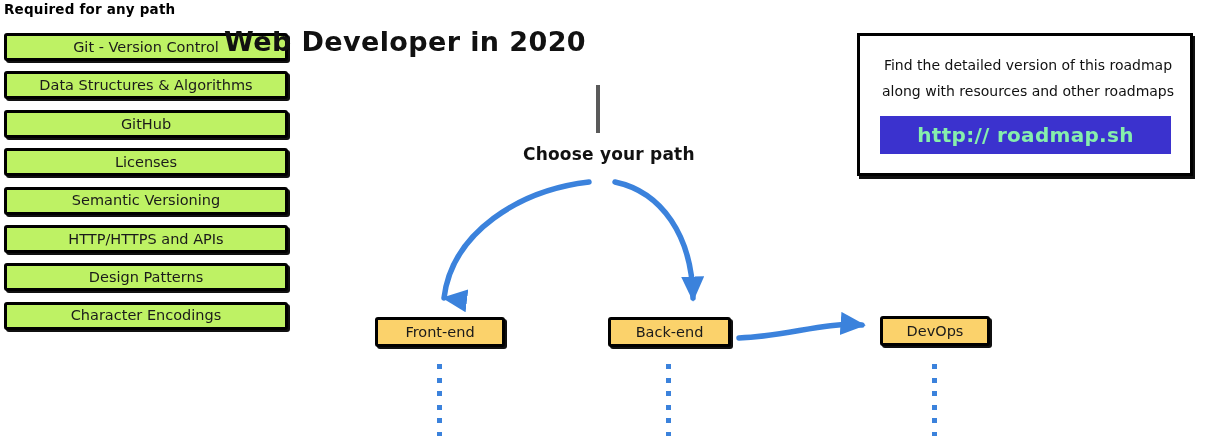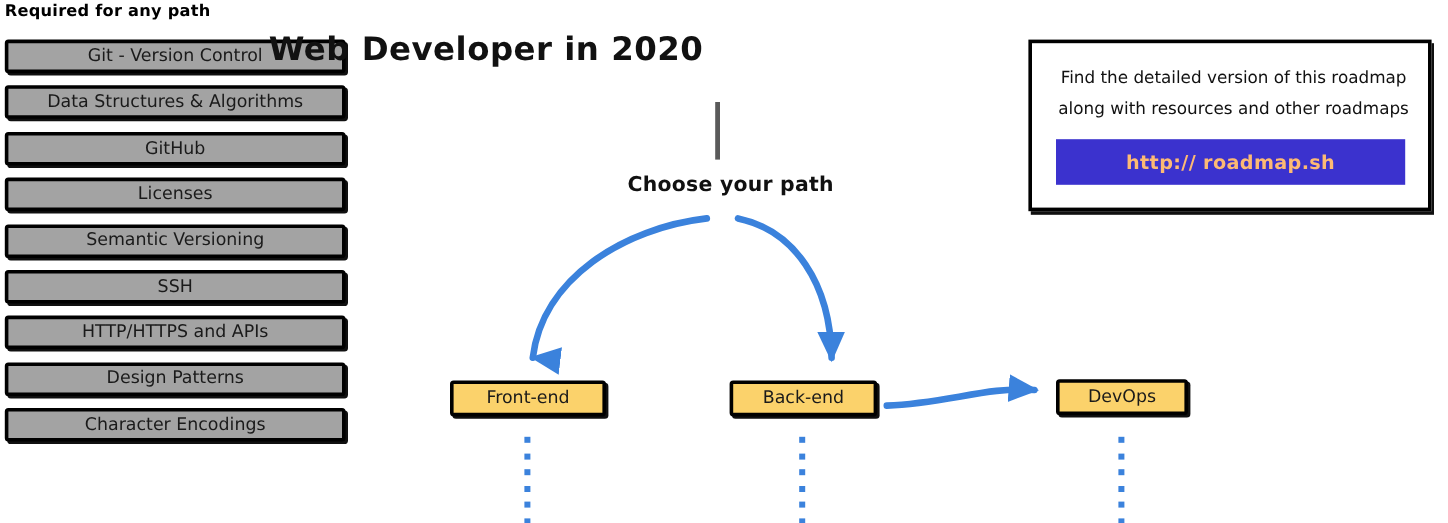--- a/index.html
+++ b/index.html
@@ -41,21 +41,21 @@
     position: absolute;
     left: 4px;
     top: 33px;
     width: 284px;
   }
   .req-item {
     position: relative;
     width: 284px;
     height: 28px;
     margin-bottom: 10.4px;
-    background: #a3a3a3;
+    background: #bef264;
     border: 3px solid #000000;
     box-sizing: border-box;
     border-radius: 3px;
     display: flex;
     align-items: center;
     justify-content: center;
     box-shadow: 2px 2px 0 0 #101010;
   }
   .req-item-label {
     font-size: 14.5px;
@@ -176,23 +176,23 @@
     left: 20px;
     top: 80px;
     width: 291px;
     height: 38px;
     background: #3b32ce;
     display: flex;
     align-items: center;
     justify-content: center;
   }
   #info-card-button-label {
-    font-size: 16px;
+    font-size: 20px;
     font-weight: bold;
-    color: #fdba74;
+    color: #86efac;
     letter-spacing: 0.3px;
     white-space: nowrap;
   }
 </style>
 </head>
 <body>
 
 <div id="canvas">
 
   <div id="required-section">
@@ -206,23 +206,20 @@
         <span class="req-item-label">Data Structures &amp; Algorithms</span>
       </div>
       <div class="req-item">
         <span class="req-item-label">GitHub</span>
       </div>
       <div class="req-item">
         <span class="req-item-label">Licenses</span>
       </div>
       <div class="req-item">
         <span class="req-item-label">Semantic Versioning</span>
-      </div>
-      <div class="req-item">
-        <span class="req-item-label">SSH</span>
       </div>
       <div class="req-item">
         <span class="req-item-label">HTTP/HTTPS and APIs</span>
       </div>
       <div class="req-item">
         <span class="req-item-label">Design Patterns</span>
       </div>
       <div class="req-item">
         <span class="req-item-label">Character Encodings</span>
       </div>

